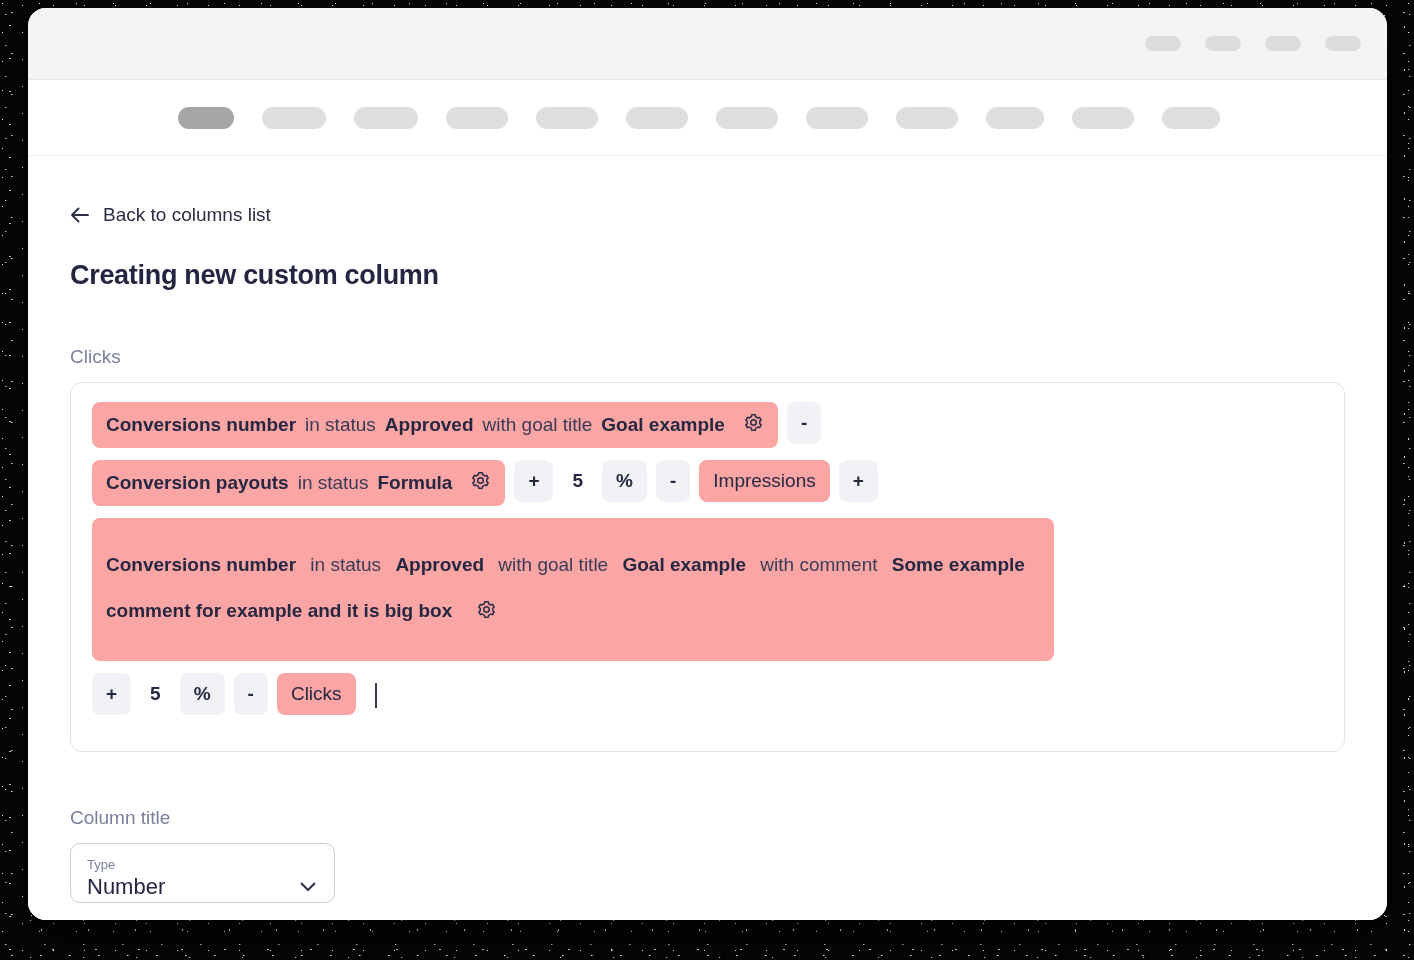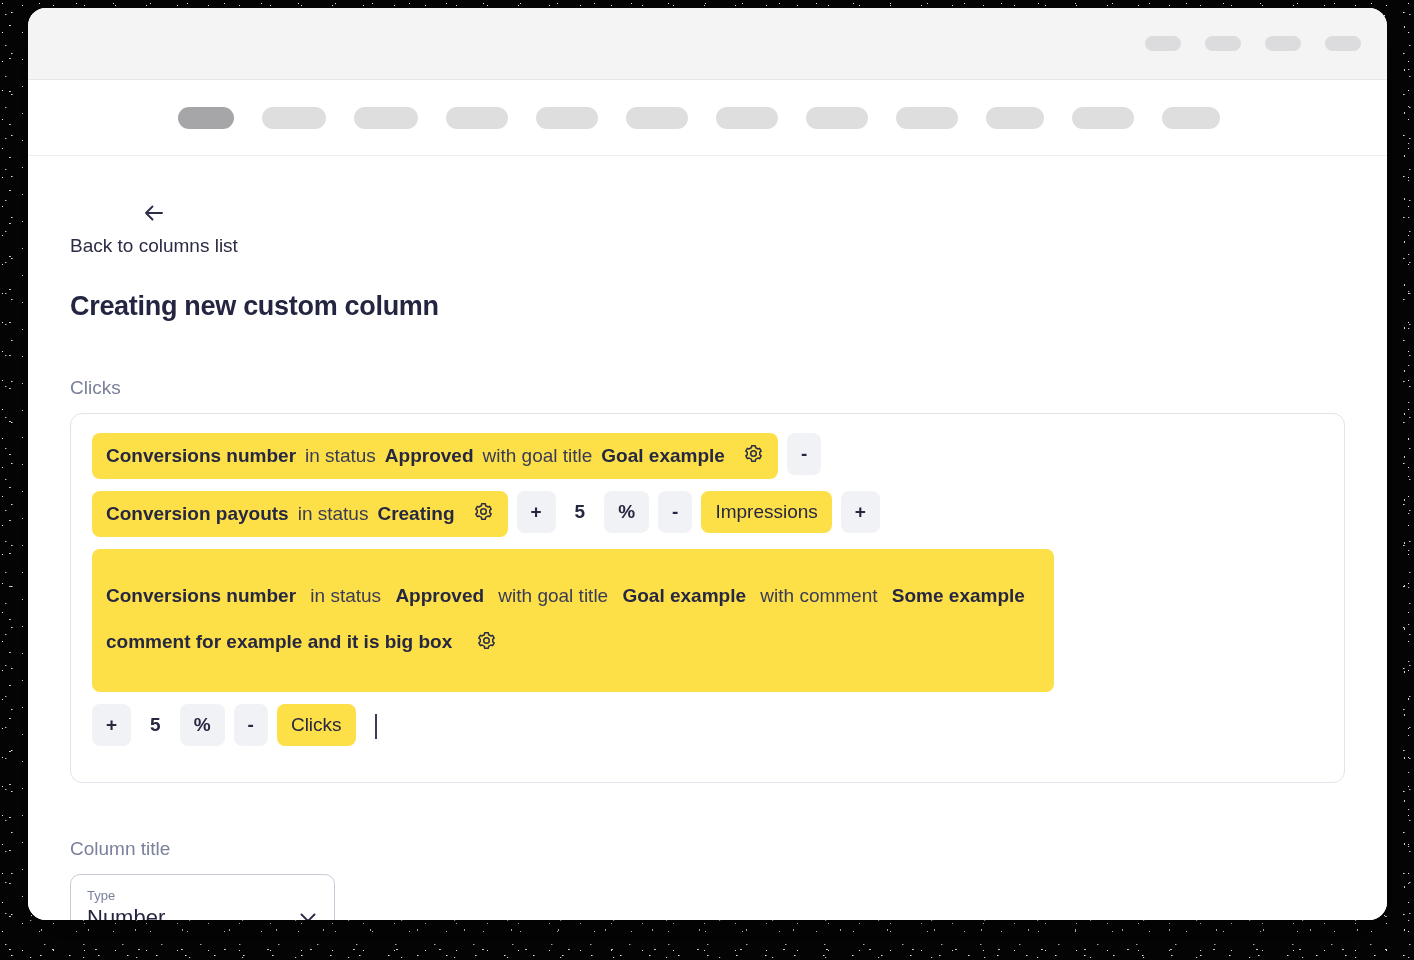--- a/index.html
+++ b/index.html
@@ -87,21 +87,20 @@
   }
 
   #back-link {
     display: flex;
     align-items: center;
     gap: 13px;
     color: #2b2c45;
     font-size: 19px;
     cursor: pointer;
     width: max-content;
-    flex-direction: column;
   }
   #back-link svg { display: block; }
 
   #page-title {
     margin-top: 34px;
     font-size: 27px;
     font-weight: bold;
     color: #242540;
     letter-spacing: -0.3px;
   }
@@ -135,21 +134,21 @@
     display: inline-flex;
     align-items: center;
     padding: 10px 14px;
     font-size: 19px;
     color: #262741;
     margin-right: 9px;
     margin-bottom: 6px;
     cursor: pointer;
     white-space: nowrap;
   }
-  .chip.metric { background: #fde047; }
+  .chip.metric { background: #fca5a5; }
   .chip.op     { background: #f1f2f5; font-weight: bold; }
   .chip.plain  { background: transparent; font-weight: bold; padding-left: 10px; padding-right: 10px; }
 
   .chip .strong { font-weight: bold; }
   .chip .weak   { font-weight: normal; color: #3a3b56; }
   .seg { margin-right: 9px; }
   .seg:last-of-type { margin-right: 0; }
 
   
   .chip.wrap {
@@ -263,21 +262,21 @@
     <path d="M12 15.2a3.2 3.2 0 100-6.4 3.2 3.2 0 000 6.4z" stroke="#2b2c45" stroke-width="1.7"></path>
     <path d="M19.2 12c0-.5-.05-1-.14-1.46l1.73-1.3-1.8-3.12-2.03.78a7.2 7.2 0 00-2.53-1.46L14.1 3.2H9.9l-.33 2.24a7.2 7.2 0 00-2.53 1.46l-2.03-.78-1.8 3.12 1.73 1.3a7.4 7.4 0 000 2.92l-1.73 1.3 1.8 3.12 2.03-.78a7.2 7.2 0 002.53 1.46l.33 2.24h4.2l.33-2.24a7.2 7.2 0 002.53-1.46l2.03.78 1.8-3.12-1.73-1.3c.09-.47.14-.95.14-1.46z" stroke="#2b2c45" stroke-width="1.7" stroke-linejoin="round"></path>
   </svg></span>
           </span>
           <span class="chip op">-</span>
         </div>
         <div class="formula-line">
           <span class="chip metric">
             <span class="seg strong">Conversion payouts</span> 
             <span class="seg weak">in status</span> 
-            <span class="seg strong">Creating</span> 
+            <span class="seg strong">Formula</span> 
             <span class="gear">
   <svg width="21" height="21" viewBox="0 0 24 24" fill="none">
     <path d="M12 15.2a3.2 3.2 0 100-6.4 3.2 3.2 0 000 6.4z" stroke="#2b2c45" stroke-width="1.7"></path>
     <path d="M19.2 12c0-.5-.05-1-.14-1.46l1.73-1.3-1.8-3.12-2.03.78a7.2 7.2 0 00-2.53-1.46L14.1 3.2H9.9l-.33 2.24a7.2 7.2 0 00-2.53 1.46l-2.03-.78-1.8 3.12 1.73 1.3a7.4 7.4 0 000 2.92l-1.73 1.3 1.8 3.12 2.03-.78a7.2 7.2 0 002.53 1.46l.33 2.24h4.2l.33-2.24a7.2 7.2 0 002.53-1.46l2.03.78 1.8-3.12-1.73-1.3c.09-.47.14-.95.14-1.46z" stroke="#2b2c45" stroke-width="1.7" stroke-linejoin="round"></path>
   </svg></span>
           </span>
           <span class="chip op">+</span>
           <span class="chip plain">5</span>
           <span class="chip op">%</span>
           <span class="chip op">-</span>

